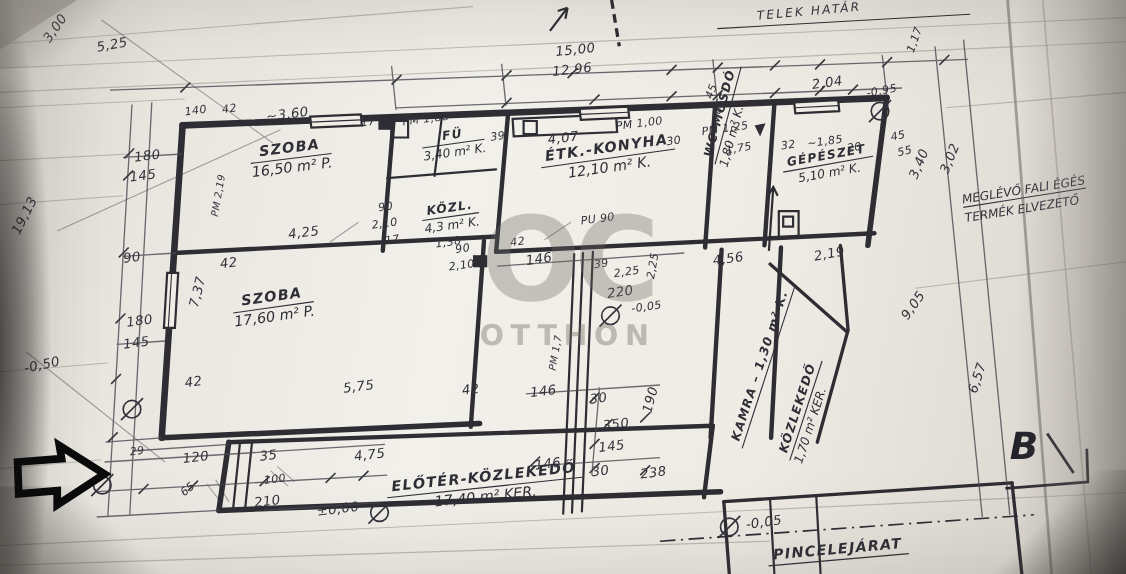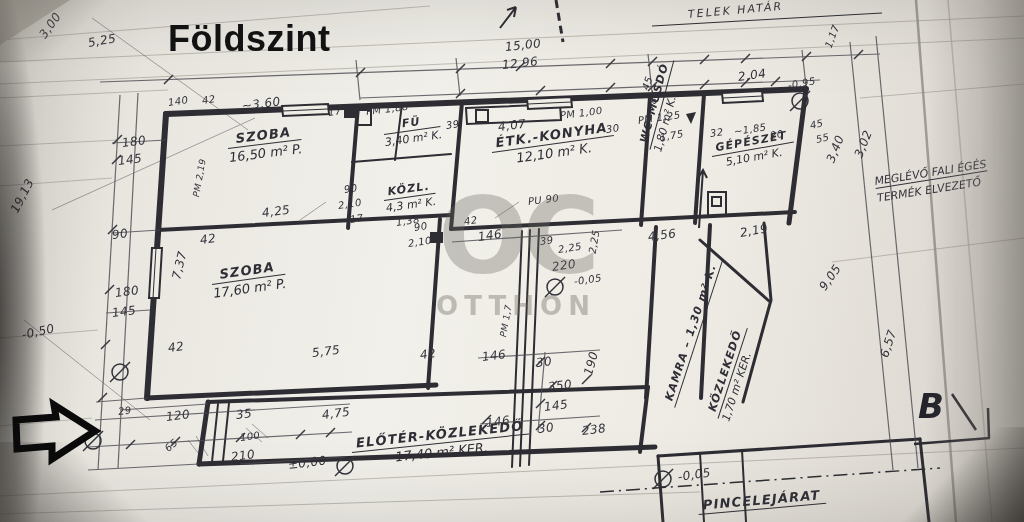--- a/index.html
+++ b/index.html
@@ -336,19 +336,18 @@
     <div class="edge-right"></div>
     <div class="corner-br"></div>
     <div class="vignette"></div>
   </div>
 
   <div class="wm">
     <div class="mono">OC</div>
     <div class="wline">OTTHON</div>
   </div>
 
-  <div class="title">Földszint</div>
 
   <svg class="layer annot" width="1024" height="522" viewBox="0 0 1024 522">
     <path d="M16,420 L56,417 L54,405 L95,431 L52,459 L52,446 L17,449 Z" fill="rgba(240,238,232,0.08)" stroke="#0a0a0a" stroke-width="7" stroke-linejoin="miter"></path>
   </svg>
 
 </div>
 
 </body></html>

